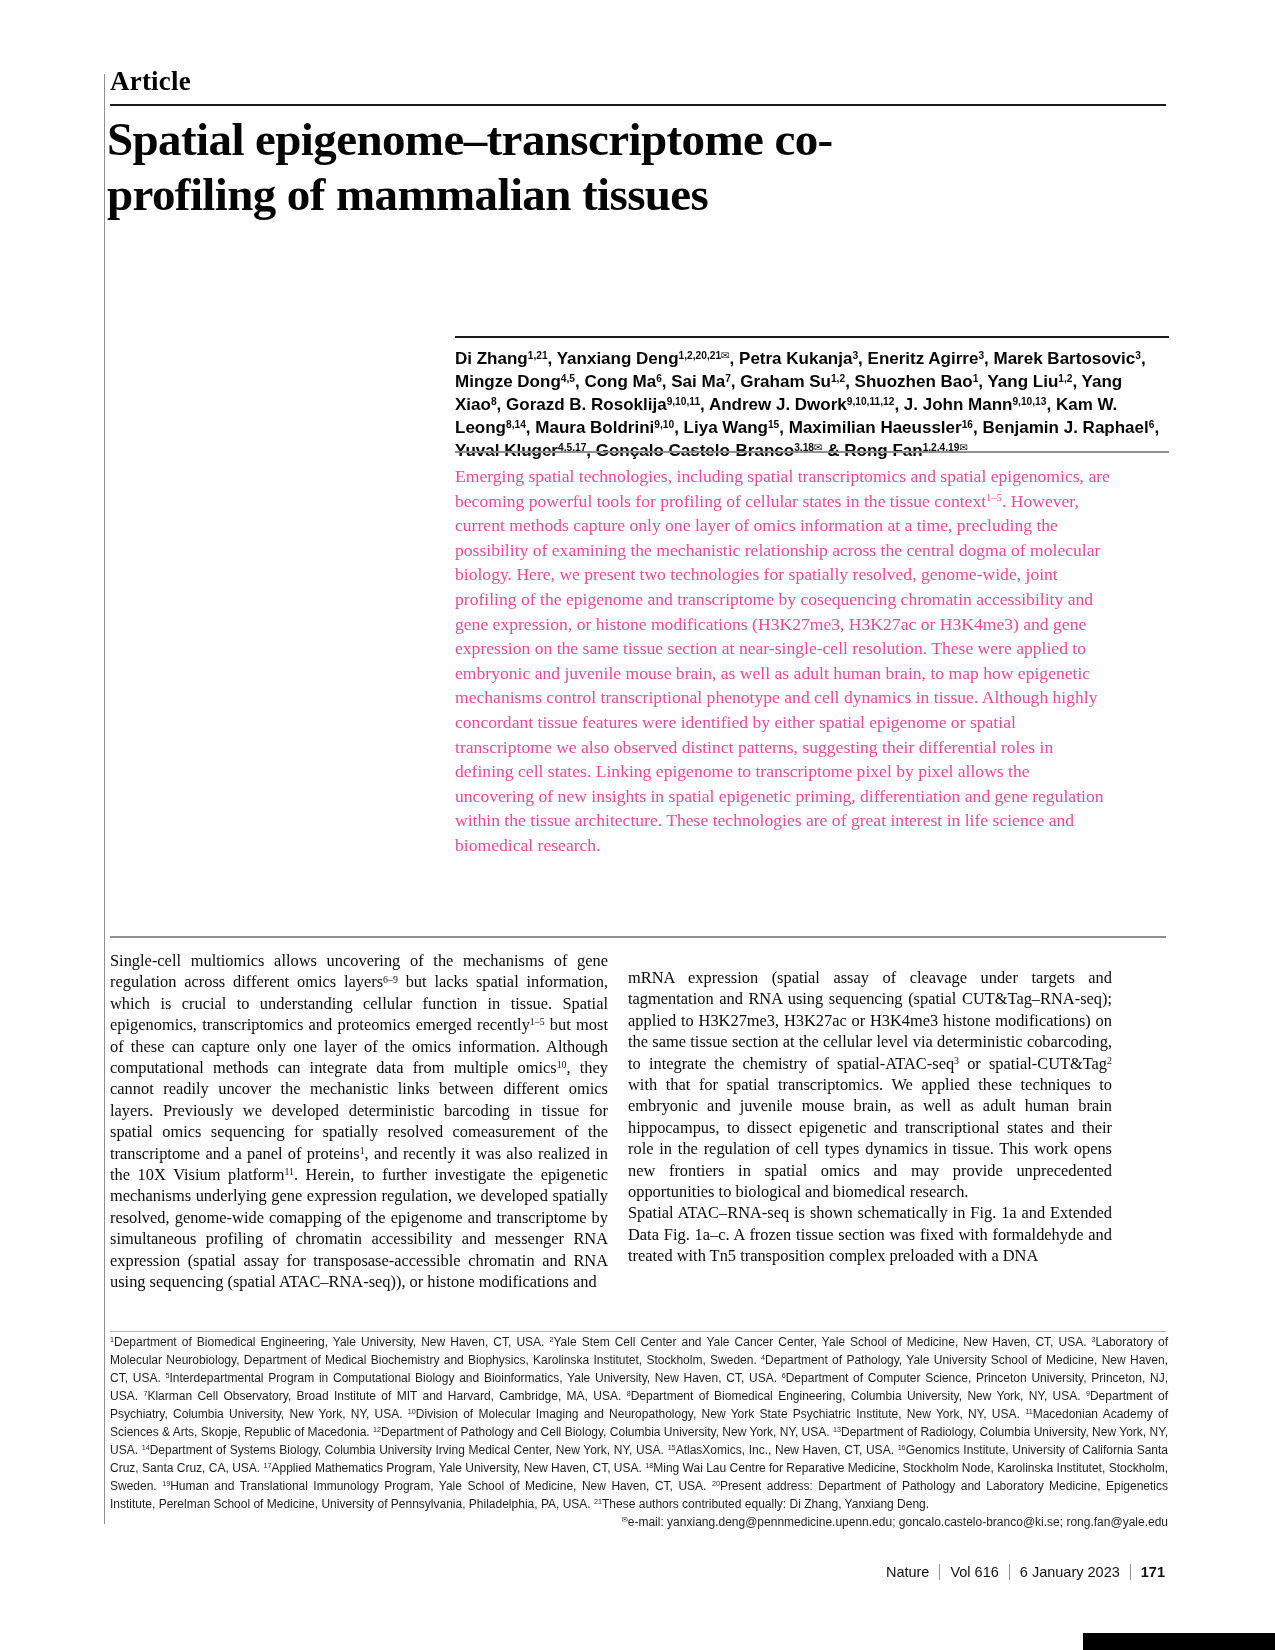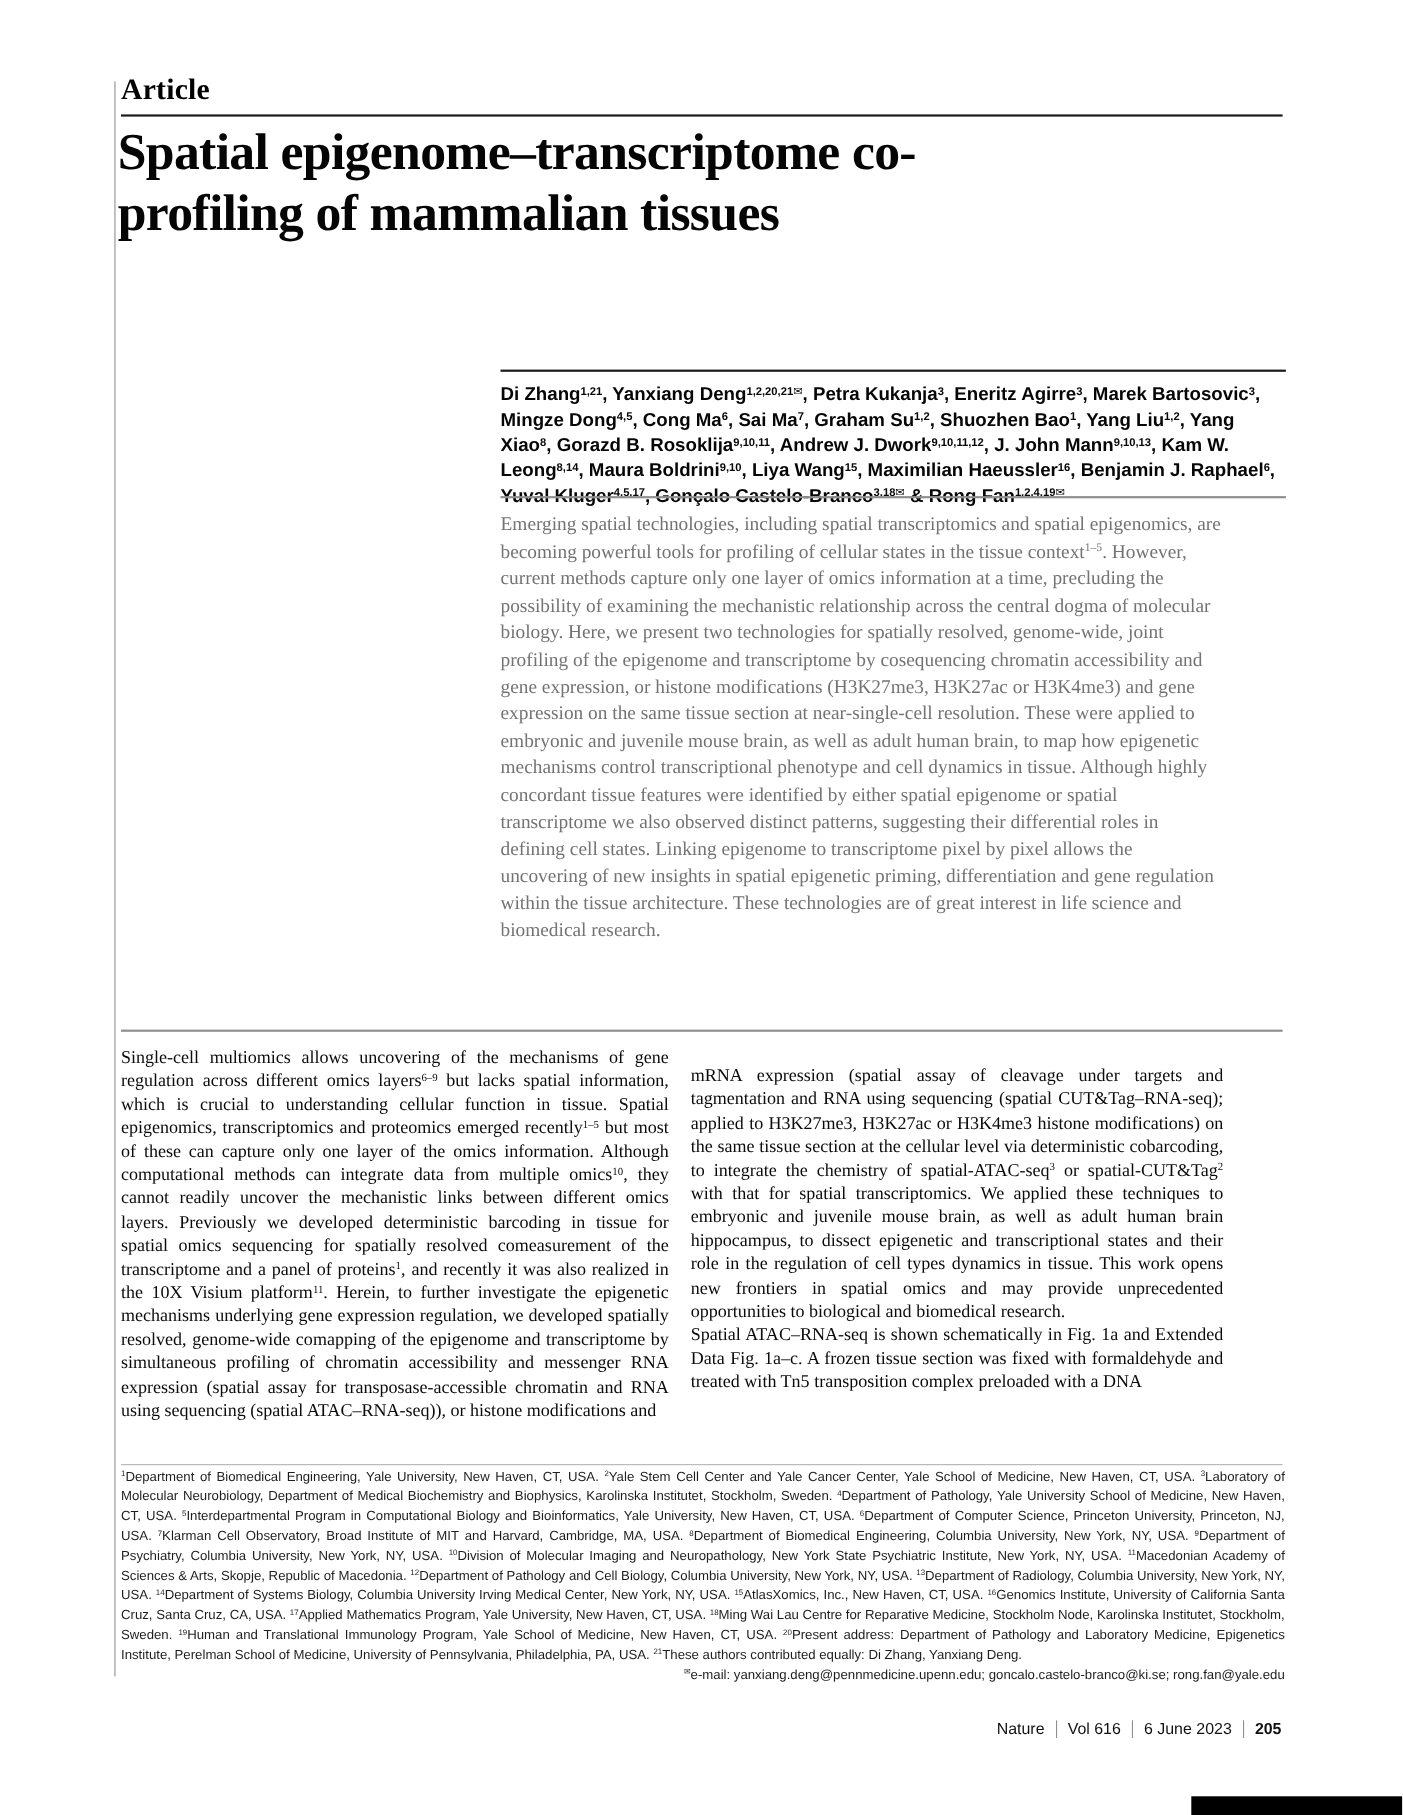--- a/index.html
+++ b/index.html
@@ -25,21 +25,21 @@
   .check-icon{width:20px;height:20px;border-radius:4px;background:#e2e2e2;position:relative;flex:0 0 auto;}
   .check-icon::after{content:"";position:absolute;left:3px;top:4px;width:12px;height:12px;border-radius:50%;background:#9d3f40;}
   .check-icon::before{content:"";position:absolute;right:3px;top:7px;width:5px;height:6px;background:#8c8c8c;}
 
   .authors{
     position:absolute;left:455px;top:296px;width:714px;border-top:2px solid #1a1a1a;padding-top:9px;
     font-family:"Liberation Sans","DejaVu Sans",sans-serif;font-size:17px;font-weight:bold;line-height:23px;color:#060606;margin-top:40px;
   }
 
   .abstract{position:absolute;left:455px;top:451px;width:714px;border-top:2px solid #8f8f8f;padding-top:11px;}
-  .abstract-text{width:658px;font-size:17.6px;line-height:24.6px;color:#737373;}
+  .abstract-text{width:658px;font-size:17.6px;line-height:24.6px;color:#ec4899;}
 
   .mid-rule{position:absolute;left:110px;top:936px;width:1056px;height:2px;background:#8f8f8f;}
 
   .col{position:absolute;top:950px;font-size:16.4px;line-height:21.4px;text-align:justify;color:#0a0a0a;}
   .col1{left:110px;width:498px;}
   .col2{left:628px;width:484px;margin-top:17px;}
   .col p{margin:0;}
   .section-heading{
     font-family:"Liberation Serif","DejaVu Serif",serif;font-size:20px;font-weight:bold;
     margin:31px 0 9px 0;text-align:left;color:#050505;
@@ -97,19 +97,19 @@
   <div class="footnote-rule"></div>
 
   <div class="footnotes">
     <p><sup>1</sup>Department of Biomedical Engineering, Yale University, New Haven, CT, USA. <sup>2</sup>Yale Stem Cell Center and Yale Cancer Center, Yale School of Medicine, New Haven, CT, USA. <sup>3</sup>Laboratory of Molecular Neurobiology, Department of Medical Biochemistry and Biophysics, Karolinska Institutet, Stockholm, Sweden. <sup>4</sup>Department of Pathology, Yale University School of Medicine, New Haven, CT, USA. <sup>5</sup>Interdepartmental Program in Computational Biology and Bioinformatics, Yale University, New Haven, CT, USA. <sup>6</sup>Department of Computer Science, Princeton University, Princeton, NJ, USA. <sup>7</sup>Klarman Cell Observatory, Broad Institute of MIT and Harvard, Cambridge, MA, USA. <sup>8</sup>Department of Biomedical Engineering, Columbia University, New York, NY, USA. <sup>9</sup>Department of Psychiatry, Columbia University, New York, NY, USA. <sup>10</sup>Division of Molecular Imaging and Neuropathology, New York State Psychiatric Institute, New York, NY, USA. <sup>11</sup>Macedonian Academy of Sciences &amp; Arts, Skopje, Republic of Macedonia. <sup>12</sup>Department of Pathology and Cell Biology, Columbia University, New York, NY, USA. <sup>13</sup>Department of Radiology, Columbia University, New York, NY, USA. <sup>14</sup>Department of Systems Biology, Columbia University Irving Medical Center, New York, NY, USA. <sup>15</sup>AtlasXomics, Inc., New Haven, CT, USA. <sup>16</sup>Genomics Institute, University of California Santa Cruz, Santa Cruz, CA, USA. <sup>17</sup>Applied Mathematics Program, Yale University, New Haven, CT, USA. <sup>18</sup>Ming Wai Lau Centre for Reparative Medicine, Stockholm Node, Karolinska Institutet, Stockholm, Sweden. <sup>19</sup>Human and Translational Immunology Program, Yale School of Medicine, New Haven, CT, USA. <sup>20</sup>Present address: Department of Pathology and Laboratory Medicine, Epigenetics Institute, Perelman School of Medicine, University of Pennsylvania, Philadelphia, PA, USA. <sup>21</sup>These authors contributed equally: Di Zhang, Yanxiang Deng.</p>
     <p class="email-line"><sup>✉</sup>e-mail: yanxiang.deng@pennmedicine.upenn.edu; goncalo.castelo-branco@ki.se; rong.fan@yale.edu</p>
   </div>
 
   <div class="footer">
     <span class="f-item">Nature</span>
     <span class="f-item">Vol 616</span>
-    <span class="f-item">6 June 2023</span>
-    <span class="f-item f-page">205</span>
+    <span class="f-item">6 January 2023</span>
+    <span class="f-item f-page">171</span>
   </div>
 
   <div class="corner-bar"></div>
 
 </div>
 
 </body></html>

